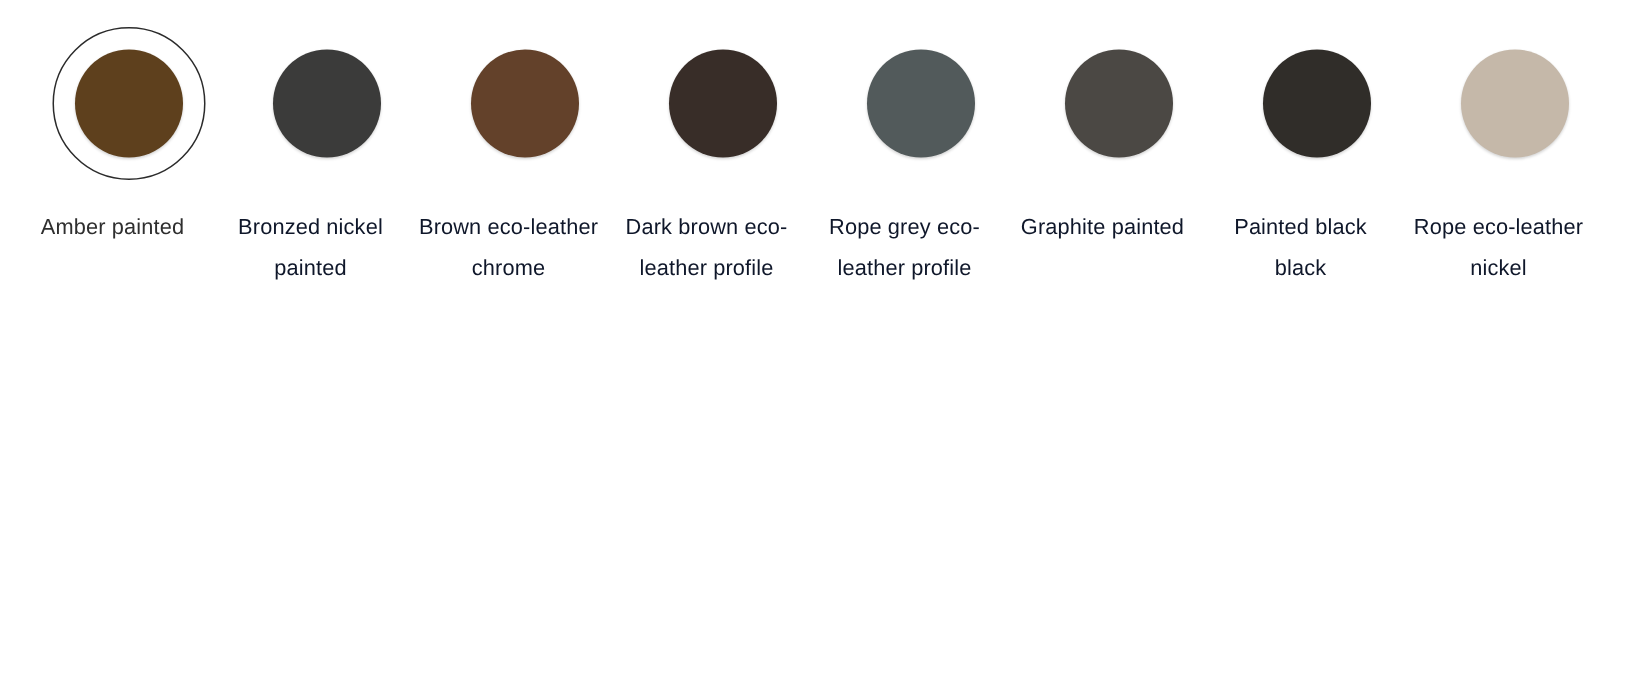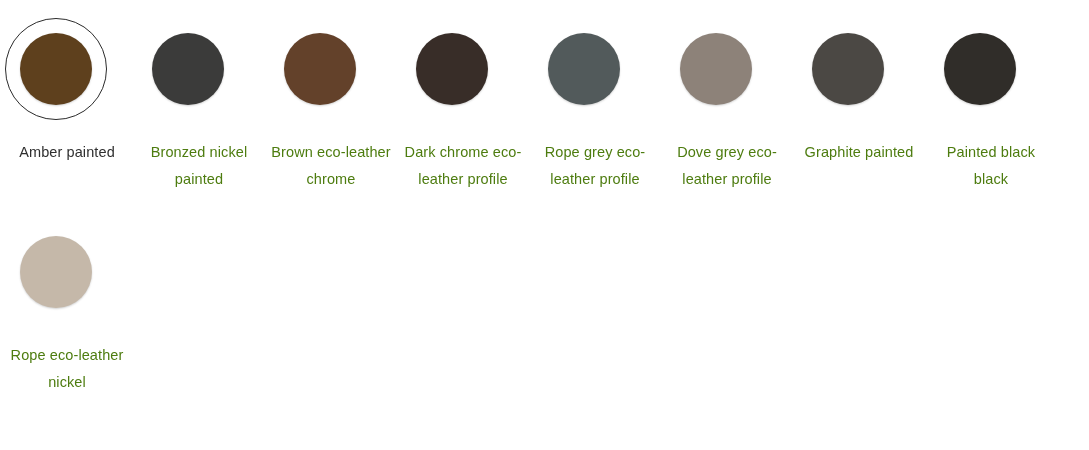--- a/index.html
+++ b/index.html
@@ -28,21 +28,21 @@
     justify-content: start;
     padding-left: 5px;
     padding-top: 18px;
     row-gap: 28px;
   }
 
   .swatch-cell {
     width: 132px;
     display: flex;
     flex-direction: column;
-    align-items: flex-start;
+    align-items: flex-end;
     cursor: pointer;
   }
 
   .swatch-ring {
     width: 102px;
     height: 102px;
     border-radius: 50%;
     display: flex;
     align-items: center;
     justify-content: center;
@@ -61,21 +61,21 @@
     background: #cccccc;
     box-shadow: 0 1px 2px rgba(0,0,0,0.18);
   }
 
   .swatch-label {
     margin-top: 19px;
     width: 124px;
     text-align: center;
     font-size: 14.5px;
     line-height: 27px;
-    color: #4d7c0f;
+    color: #0f172a;
     letter-spacing: 0.1px;
     word-break: normal;
   }
 
   .swatch-cell.is-selected .swatch-label {
     color: #2f2f2f;
   }
 </style>
 </head>
 <body>
@@ -101,36 +101,30 @@
       <div class="swatch-ring">
         <div class="swatch-dot" style="background: rgb(99, 65, 42);"></div>
       </div>
       <div class="swatch-label">Brown eco-leather chrome</div>
     </div>
 
     <div class="swatch-cell">
       <div class="swatch-ring">
         <div class="swatch-dot" style="background: rgb(56, 45, 40);"></div>
       </div>
-      <div class="swatch-label">Dark chrome eco-leather profile</div>
+      <div class="swatch-label">Dark brown eco-leather profile</div>
     </div>
 
     <div class="swatch-cell">
       <div class="swatch-ring">
         <div class="swatch-dot" style="background: rgb(82, 90, 91);"></div>
       </div>
       <div class="swatch-label">Rope grey eco-leather profile</div>
     </div>
 
-    <div class="swatch-cell">
-      <div class="swatch-ring">
-        <div class="swatch-dot" style="background: rgb(141, 130, 121);"></div>
-      </div>
-      <div class="swatch-label">Dove grey eco-leather profile</div>
-    </div>
 
     <div class="swatch-cell">
       <div class="swatch-ring">
         <div class="swatch-dot" style="background: rgb(75, 72, 68);"></div>
       </div>
       <div class="swatch-label">Graphite painted</div>
     </div>
 
     <div class="swatch-cell">
       <div class="swatch-ring">

